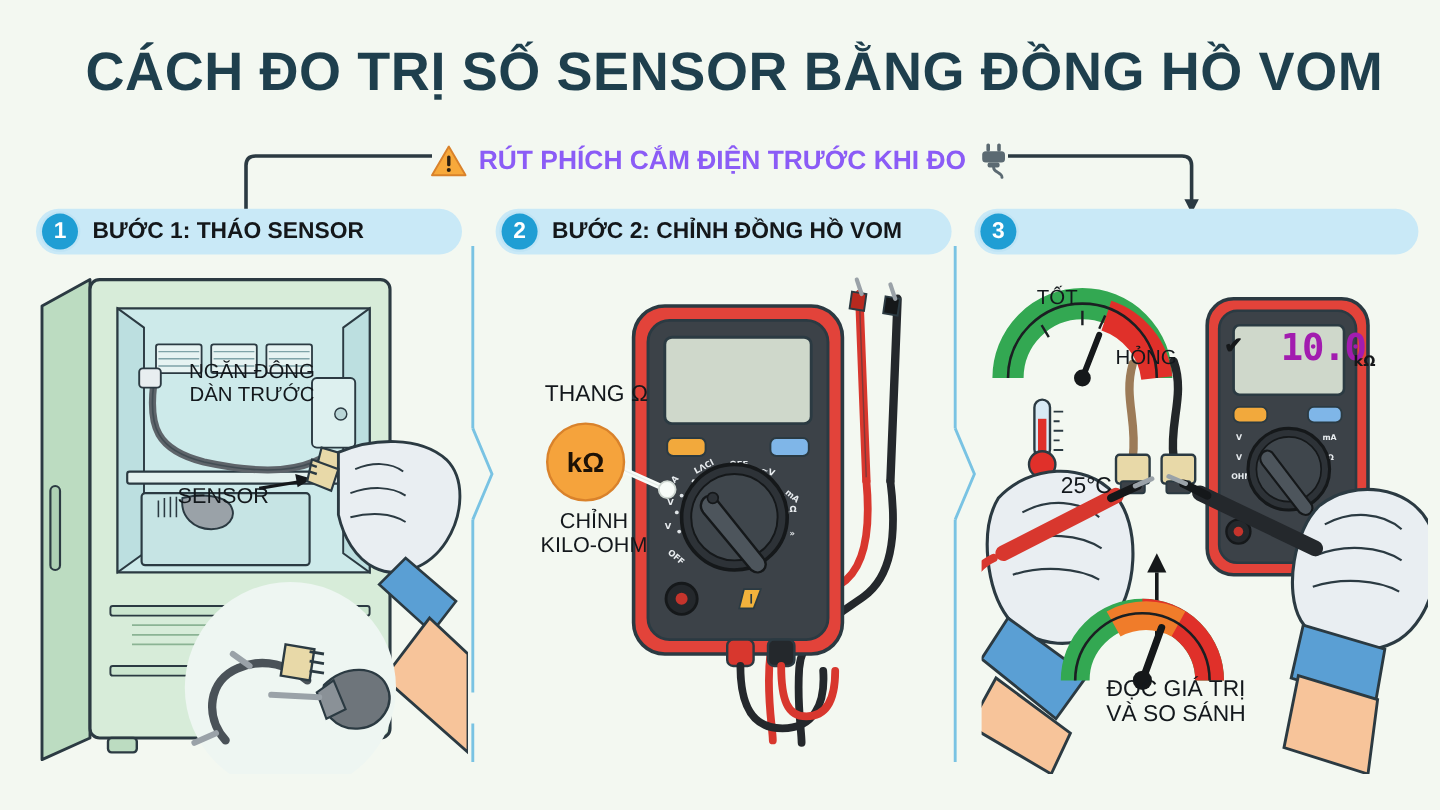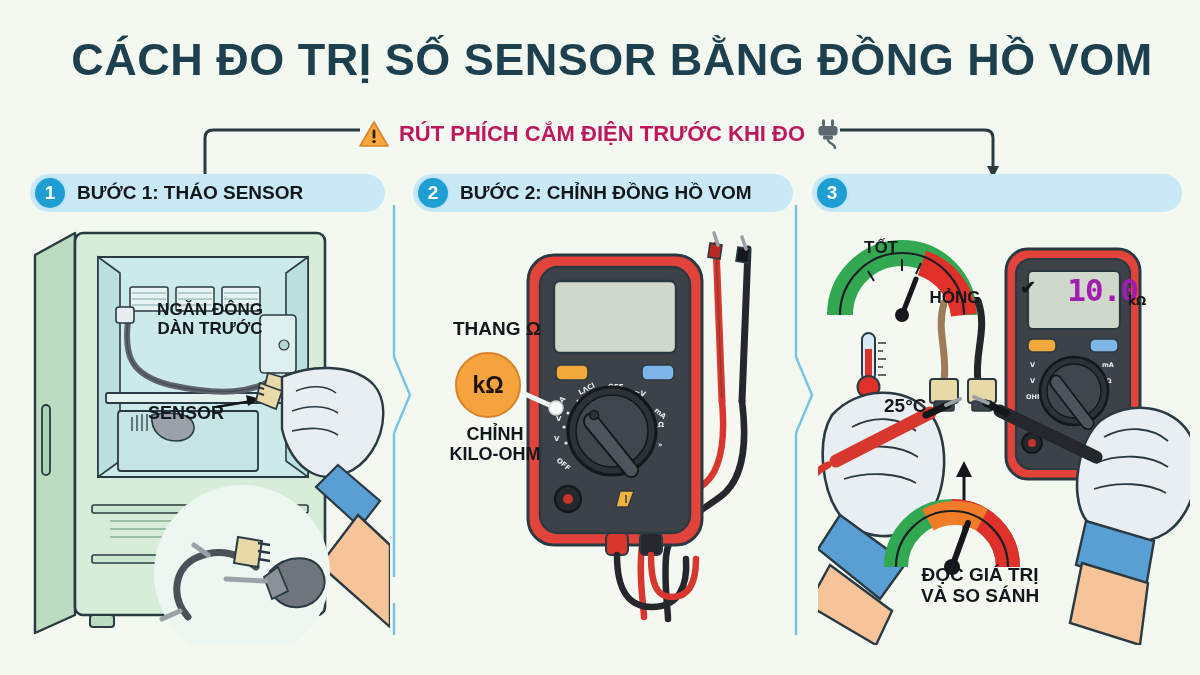--- a/index.html
+++ b/index.html
@@ -15,21 +15,21 @@
   
   #title{
     left:0;top:34px;width:1200px;text-align:center;
     font-size:45px;font-weight:bold;letter-spacing:.5px;
     color:#1e3f4d;white-space:nowrap;margin-left:12px;
   }
 
   
   #warning-row{left:340px;top:112px;width:520px;height:44px;
     display:flex;align-items:center;justify-content:center;gap:10px;}
-  #warning-text{font-size:22px;font-weight:bold;color:#be185d;white-space:nowrap;text-align:center;}
+  #warning-text{font-size:22px;font-weight:bold;color:#8b5cf6;white-space:nowrap;text-align:center;}
   .tri{width:30px;height:27px;position:relative;}
   .tri svg{display:block}
   .plug{width:26px;height:30px}
 
   
   .bracket{stroke:#2b3a42;stroke-width:3;fill:none;}
 
   
   .step-head{height:38px;border-radius:19px;background:#c9e9f7;
     display:flex;align-items:center;}
@@ -37,21 +37,21 @@
     color:#fff;font-size:19px;font-weight:bold;display:flex;
     align-items:center;justify-content:center;margin-left:5px;
     box-shadow:0 0 0 2px #bfe4f5;}
   .step-label{font-size:19px;font-weight:bold;color:#14171a;
     margin-left:12px;white-space:nowrap;}
 
   
   .divline{stroke:#79c3e3;stroke-width:2.4;fill:none;}
 
   
-  .callout{font-weight:bold;color:#13181c;text-align:center;line-height:1.12;}
+  .callout{font-weight:normal;color:#13181c;text-align:center;line-height:1.12;}
 
   
   #lbl-compartment{left:140px;top:300px;width:140px;font-size:17px;}
   #lbl-sensor{left:140px;top:403px;width:92px;font-size:18px;}
 
   
   #lbl-thang{left:432px;top:318px;width:130px;font-size:19px;}
   #kohm-circle{left:455px;top:352px;width:62px;height:62px;border-radius:50%;
      background:#f5a33c;border:2px solid #d9822b;display:flex;align-items:center;
      justify-content:center;font-size:23px;font-weight:bold;color:#1d1206;}

